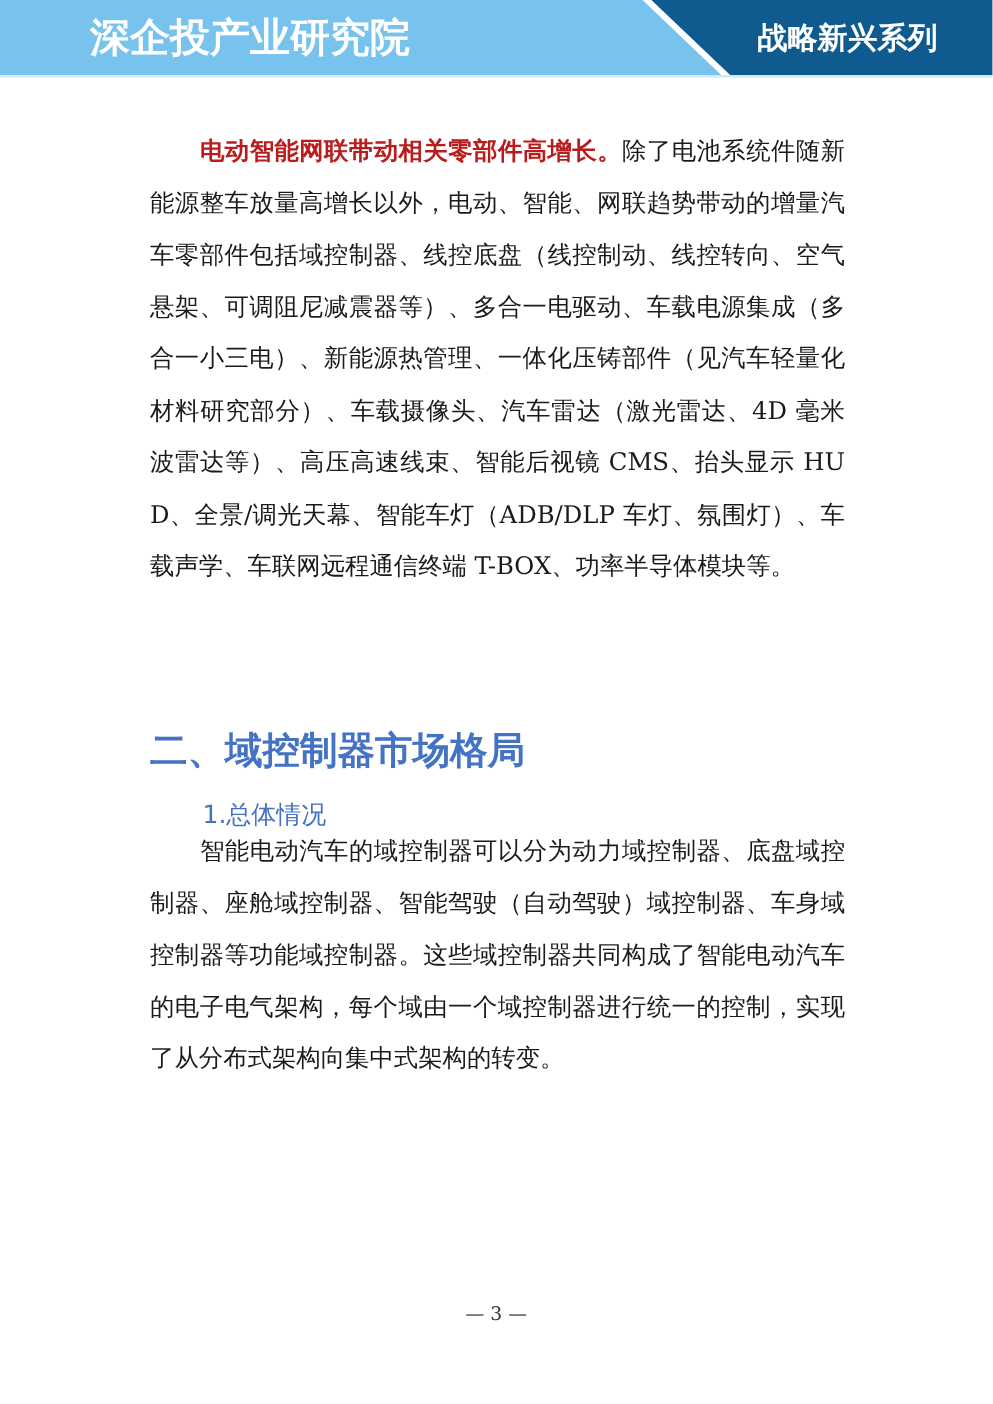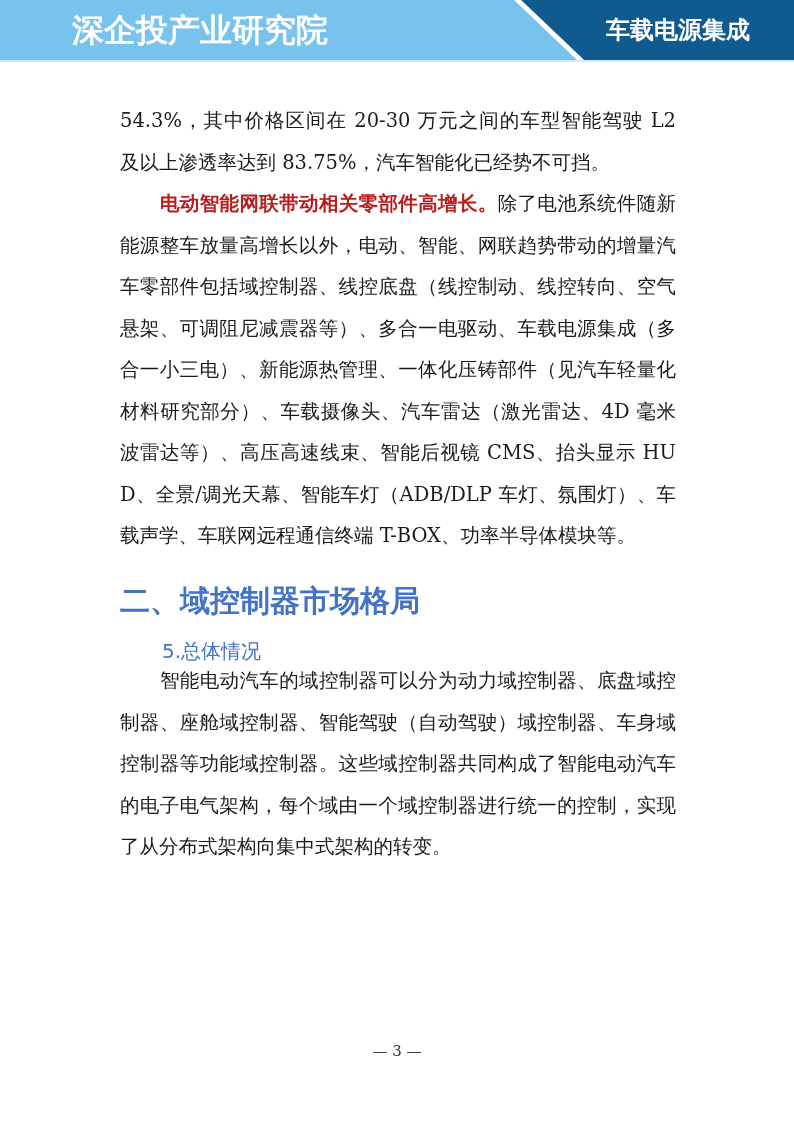--- a/index.html
+++ b/index.html
@@ -127,27 +127,26 @@
 
 <div class="header"></div>
 <div class="header-dark">
   <svg width="794" height="60" viewBox="0 0 794 60">
     <polygon points="521,0 794,0 794,60 584,60" fill="#0f5a8e"></polygon>
     <polygon points="514,0 521,0 584,60 577,60" fill="#ffffff"></polygon>
   </svg>
 </div>
 <div class="header-underline"></div>
 <div class="header-left-title">深企投产业研究院</div>
-<div class="header-right-title">车载电源集成</div>
+<div class="header-right-title">战略新兴系列</div>
 
 <div class="content">
-  <p class="para">54.3%，其中价格区间在 20-30 万元之间的车型智能驾驶 L2 及以上渗透率达到 83.75%，汽车智能化已经势不可挡。</p>
   <p class="para indent"><span class="lead">电动智能网联带动相关零部件高增长。</span><span>除了电池系统件随新能源整车放量高增长以外，电动、智能、网联趋势带动的增量汽车零部件包括域控制器、线控底盘（线控制动、线控转向、空气悬架、可调阻尼减震器等）、多合一电驱动、车载电源集成（多合一小三电）、新能源热管理、一体化压铸部件（见汽车轻量化材料研究部分）、车载摄像头、汽车雷达（激光雷达、4D 毫米波雷达等）、高压高速线束、智能后视镜 CMS、抬头显示 HUD、全景/调光天幕、智能车灯（ADB/DLP 车灯、氛围灯）、车载声学、车联网远程通信终端 T-BOX、功率半导体模块等。</span></p>
 </div>
 
 <h2 class="h2">二、域控制器市场格局</h2>
-<h3 class="h3">5.总体情况</h3>
+<h3 class="h3">1.总体情况</h3>
 
 <div class="content2">
   <p class="para indent">智能电动汽车的域控制器可以分为动力域控制器、底盘域控制器、座舱域控制器、智能驾驶（自动驾驶）域控制器、车身域控制器等功能域控制器。这些域控制器共同构成了智能电动汽车的电子电气架构，每个域由一个域控制器进行统一的控制，实现了从分布式架构向集中式架构的转变。</p>
 </div>
 
 <div class="page-number">— 3 —</div>
 
 </body></html>

